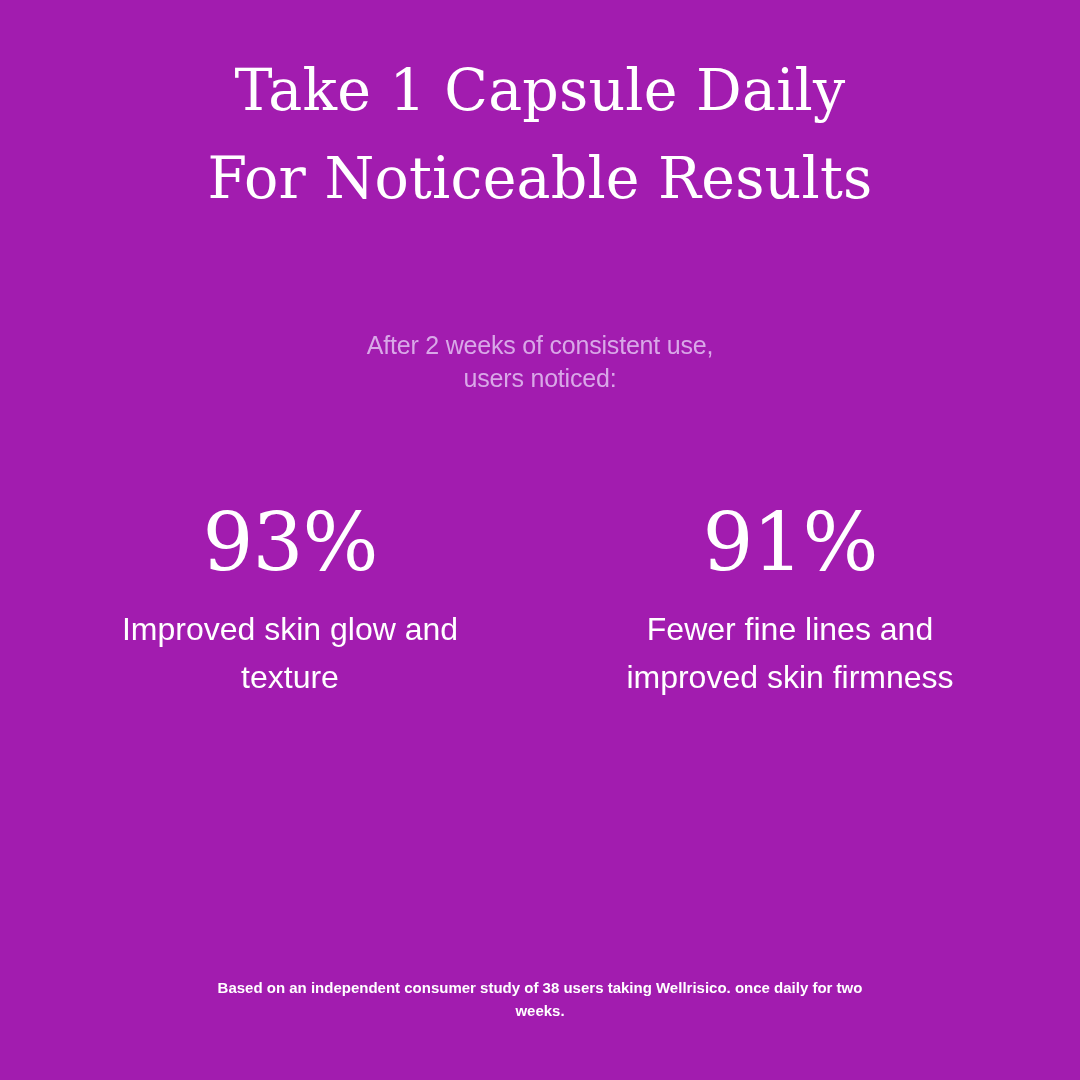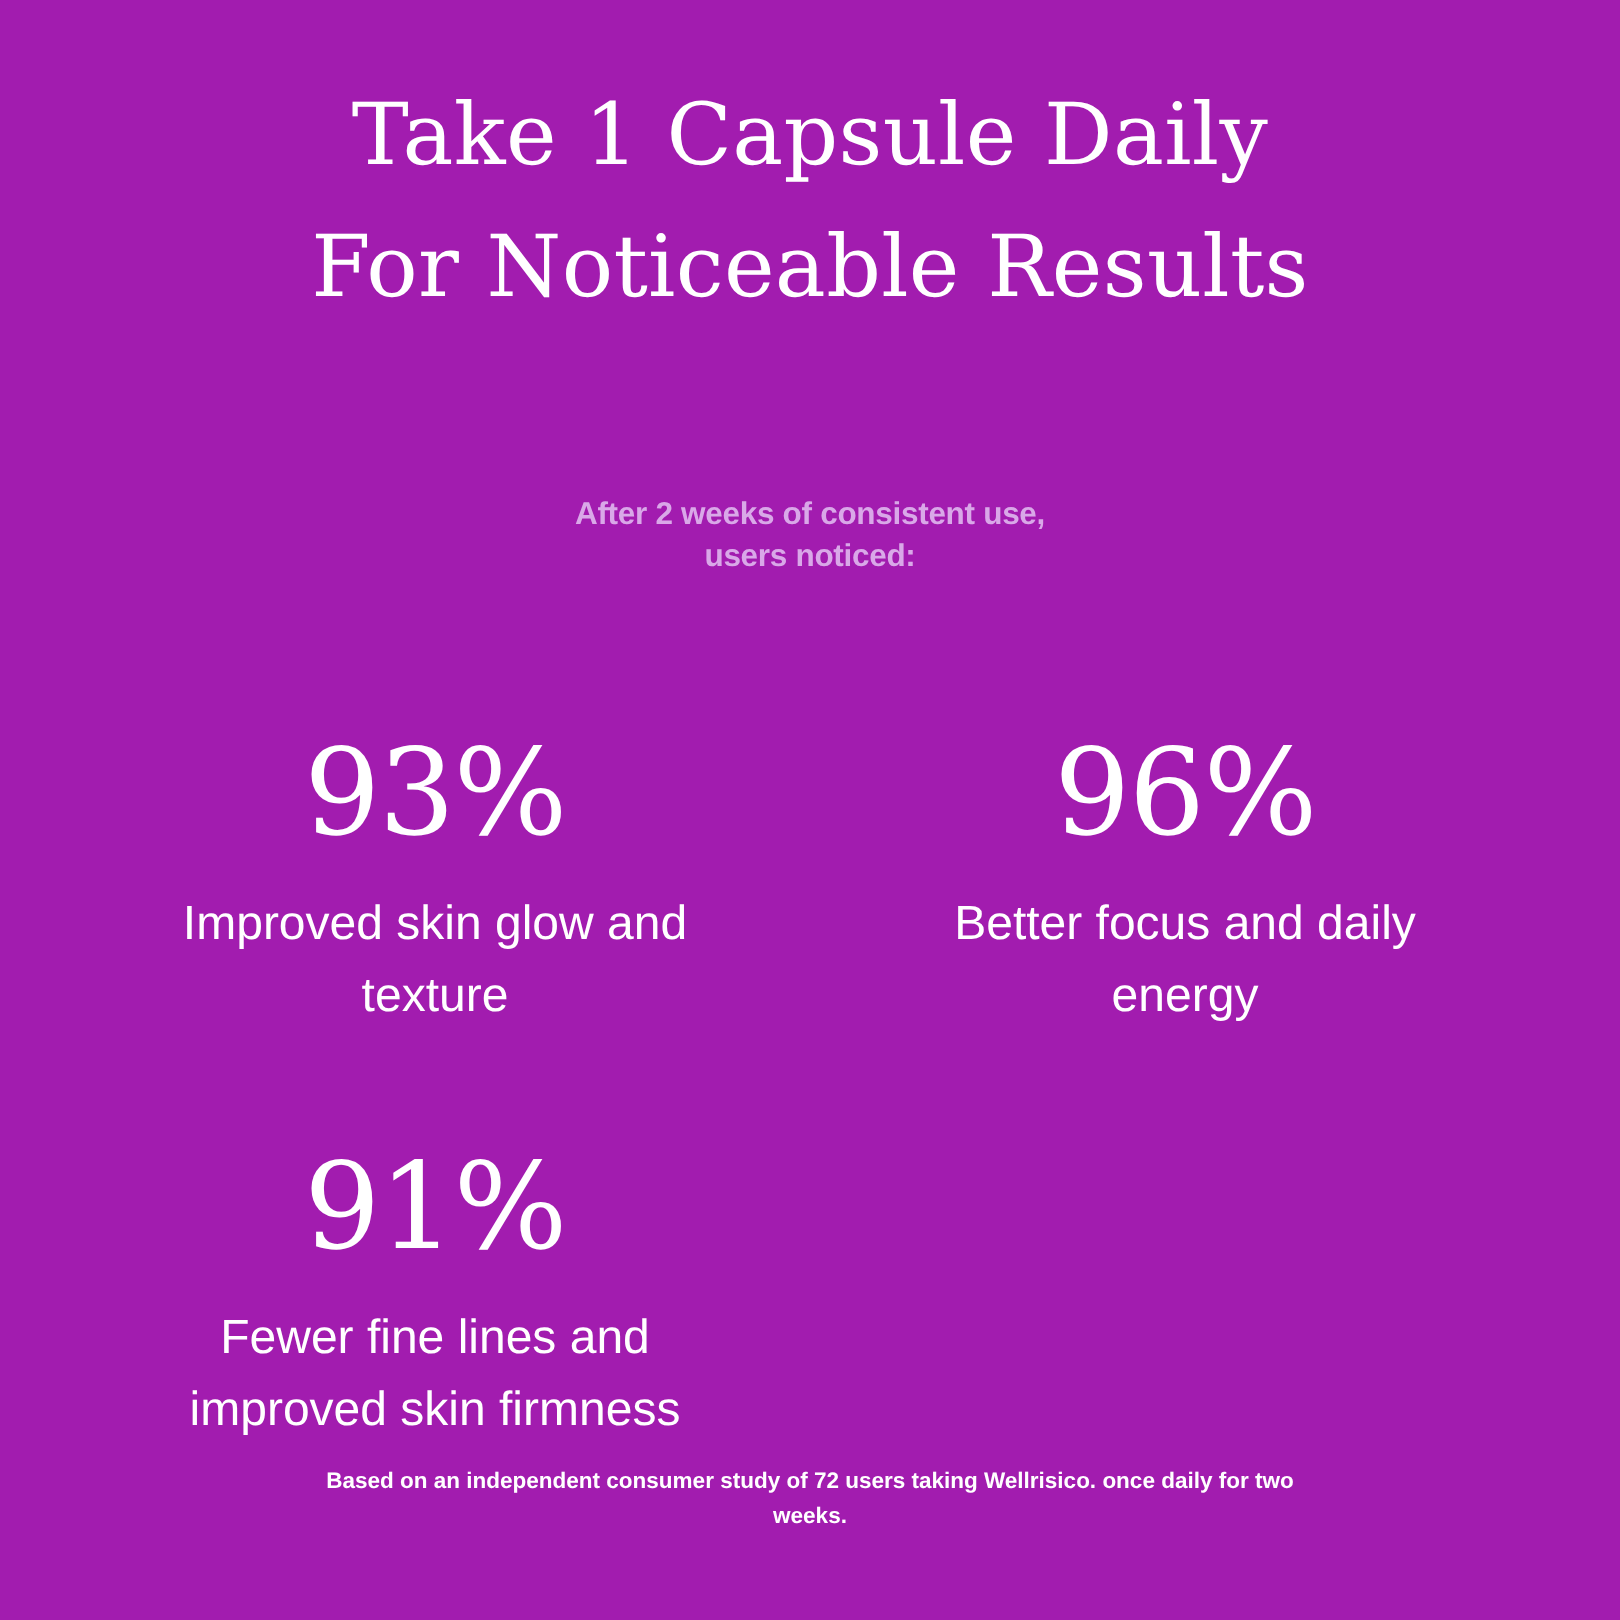--- a/index.html
+++ b/index.html
@@ -32,22 +32,22 @@
     text-align: center;
     font-weight: 400;
     letter-spacing: 0.2px;
   }
   .headline .line {
     display: block;
   }
   .subhead {
     margin-top: 68px;
     color: #d9a8e8;
-    font-size: 21px;
-    font-weight: bold;
+    font-size: 25px;
+    font-weight: normal;
     text-align: center;
     line-height: 1.32;
     letter-spacing: -0.2px;
   }
   .subhead .line {
     display: block;
   }
   .stats-grid {
     margin-top: 87px;
     width: 1000px;
@@ -117,30 +117,26 @@
     <span class="line">users noticed:</span>
   </h2>
 
   <div class="stats-grid">
 
     <div class="stat">
       <div class="stat-value">93%</div>
       <div class="stat-label">Improved skin glow and texture</div>
     </div>
 
-    <div class="stat">
-      <div class="stat-value">96%</div>
-      <div class="stat-label">Better focus and daily energy</div>
-    </div>
 
 
     <div class="stat">
       <div class="stat-value">91%</div>
       <div class="stat-label">Fewer fine lines and improved skin firmness</div>
     </div>
 
   </div>
 
   <div class="footnote">
-    <span class="plain">Based on an independent consumer study of 72 users taking </span><span class="brand-italic">Well</span><span class="brand-bold">risico.</span><span class="plain"> once daily for two weeks.</span>
+    <span class="plain">Based on an independent consumer study of 38 users taking </span><span class="brand-italic">Well</span><span class="brand-bold">risico.</span><span class="plain"> once daily for two weeks.</span>
   </div>
 
 </div>
 
 </body></html>

